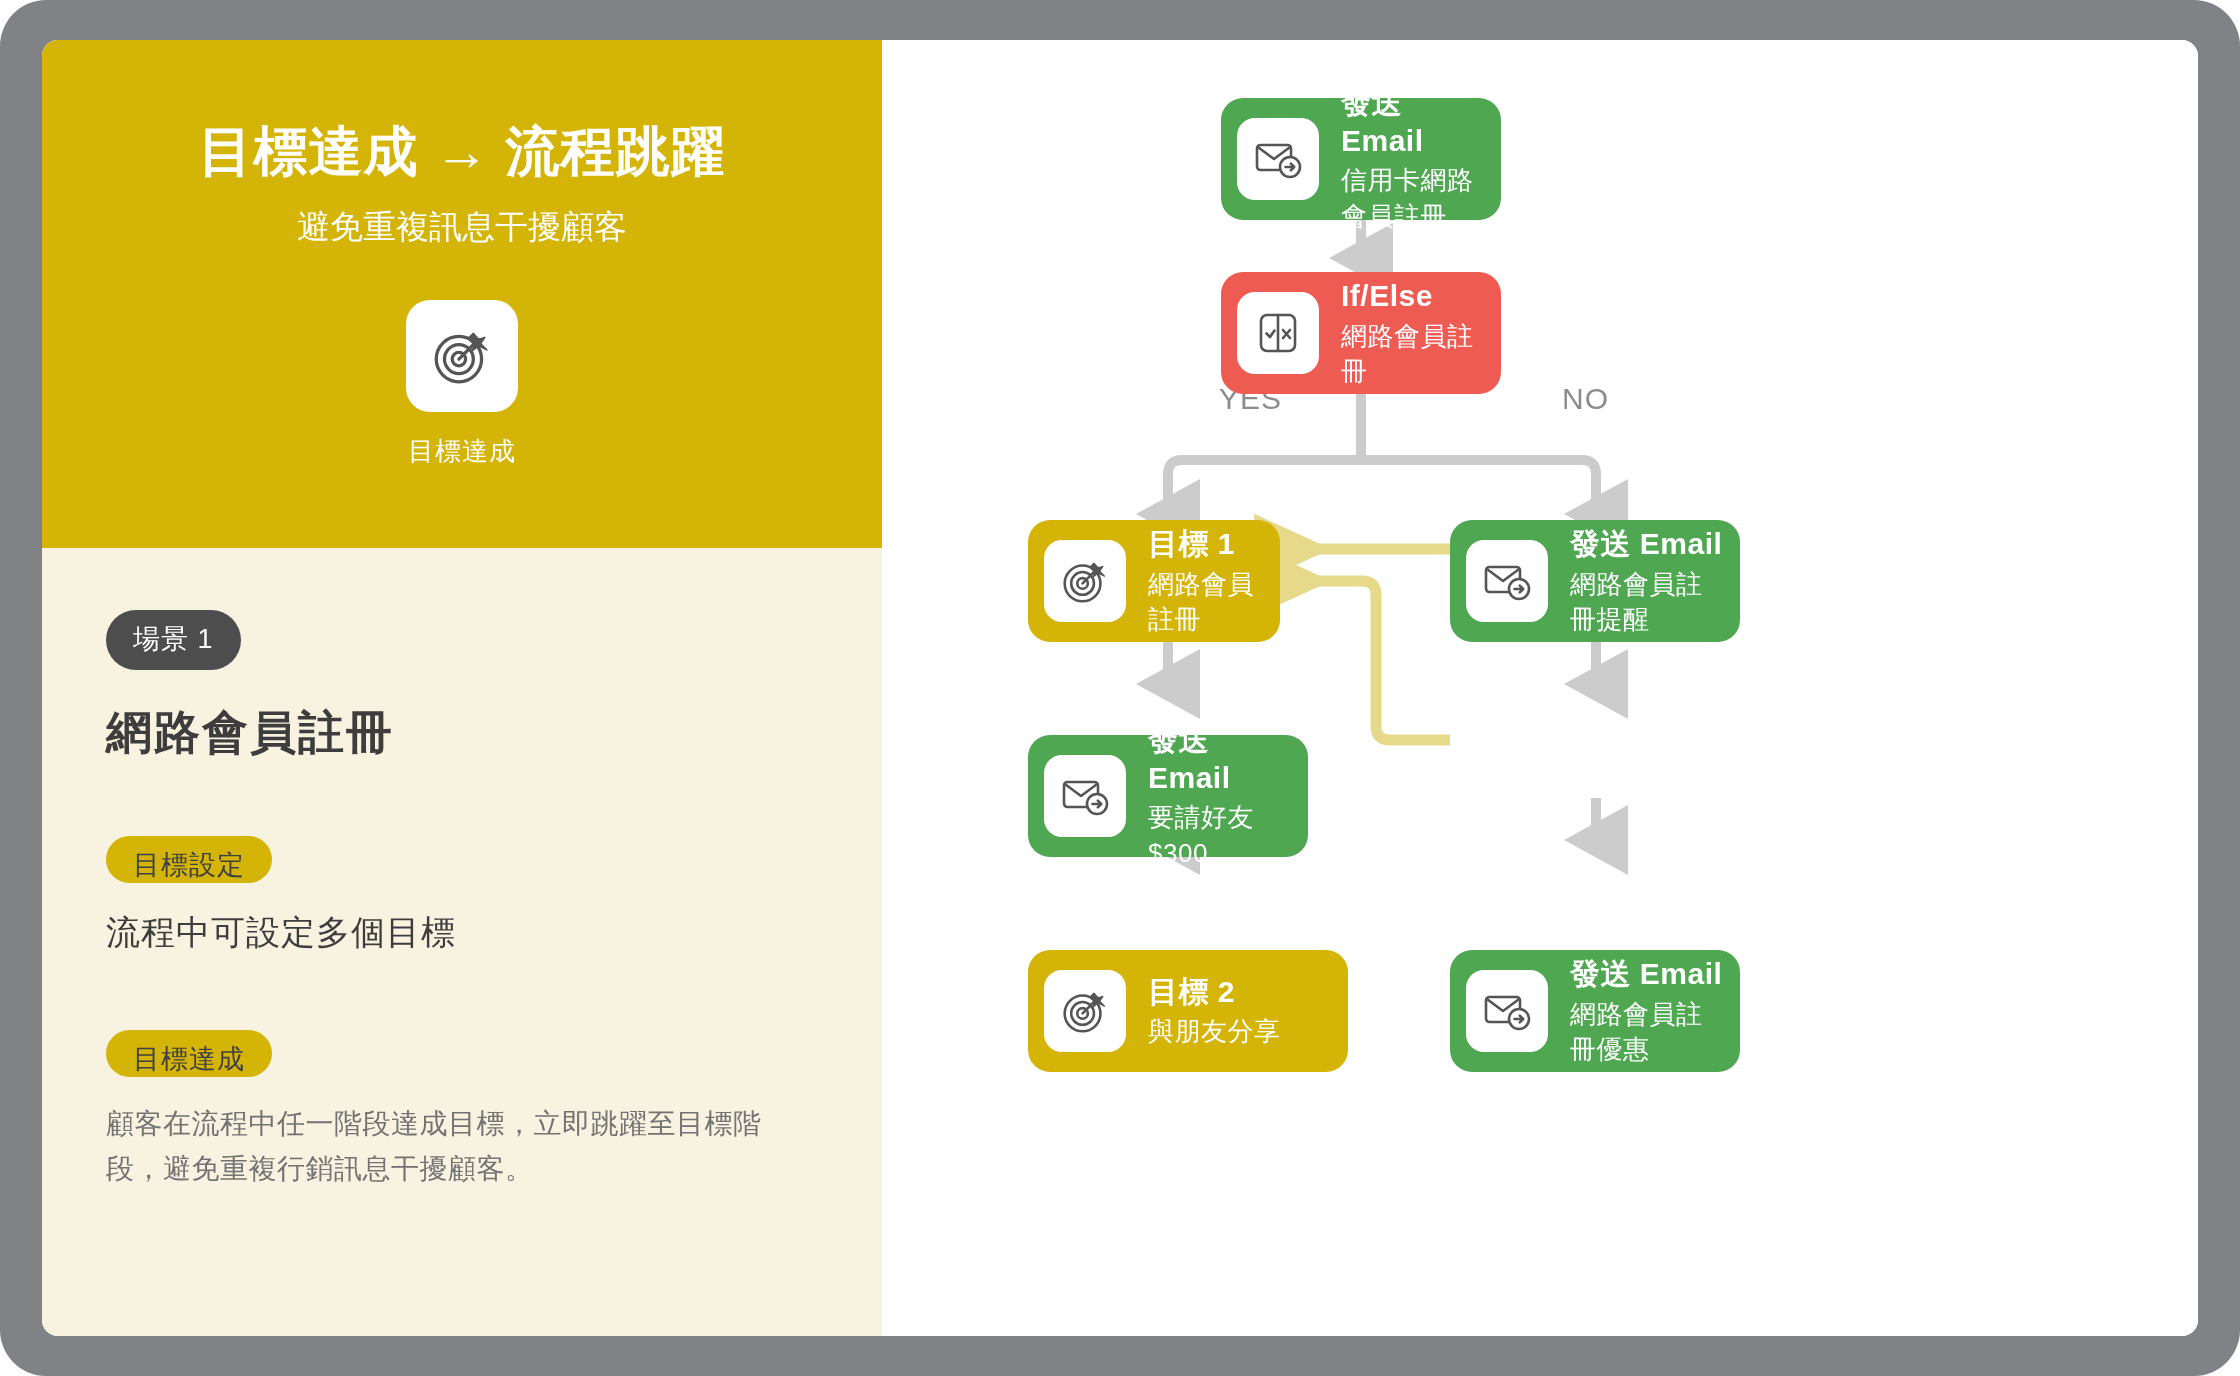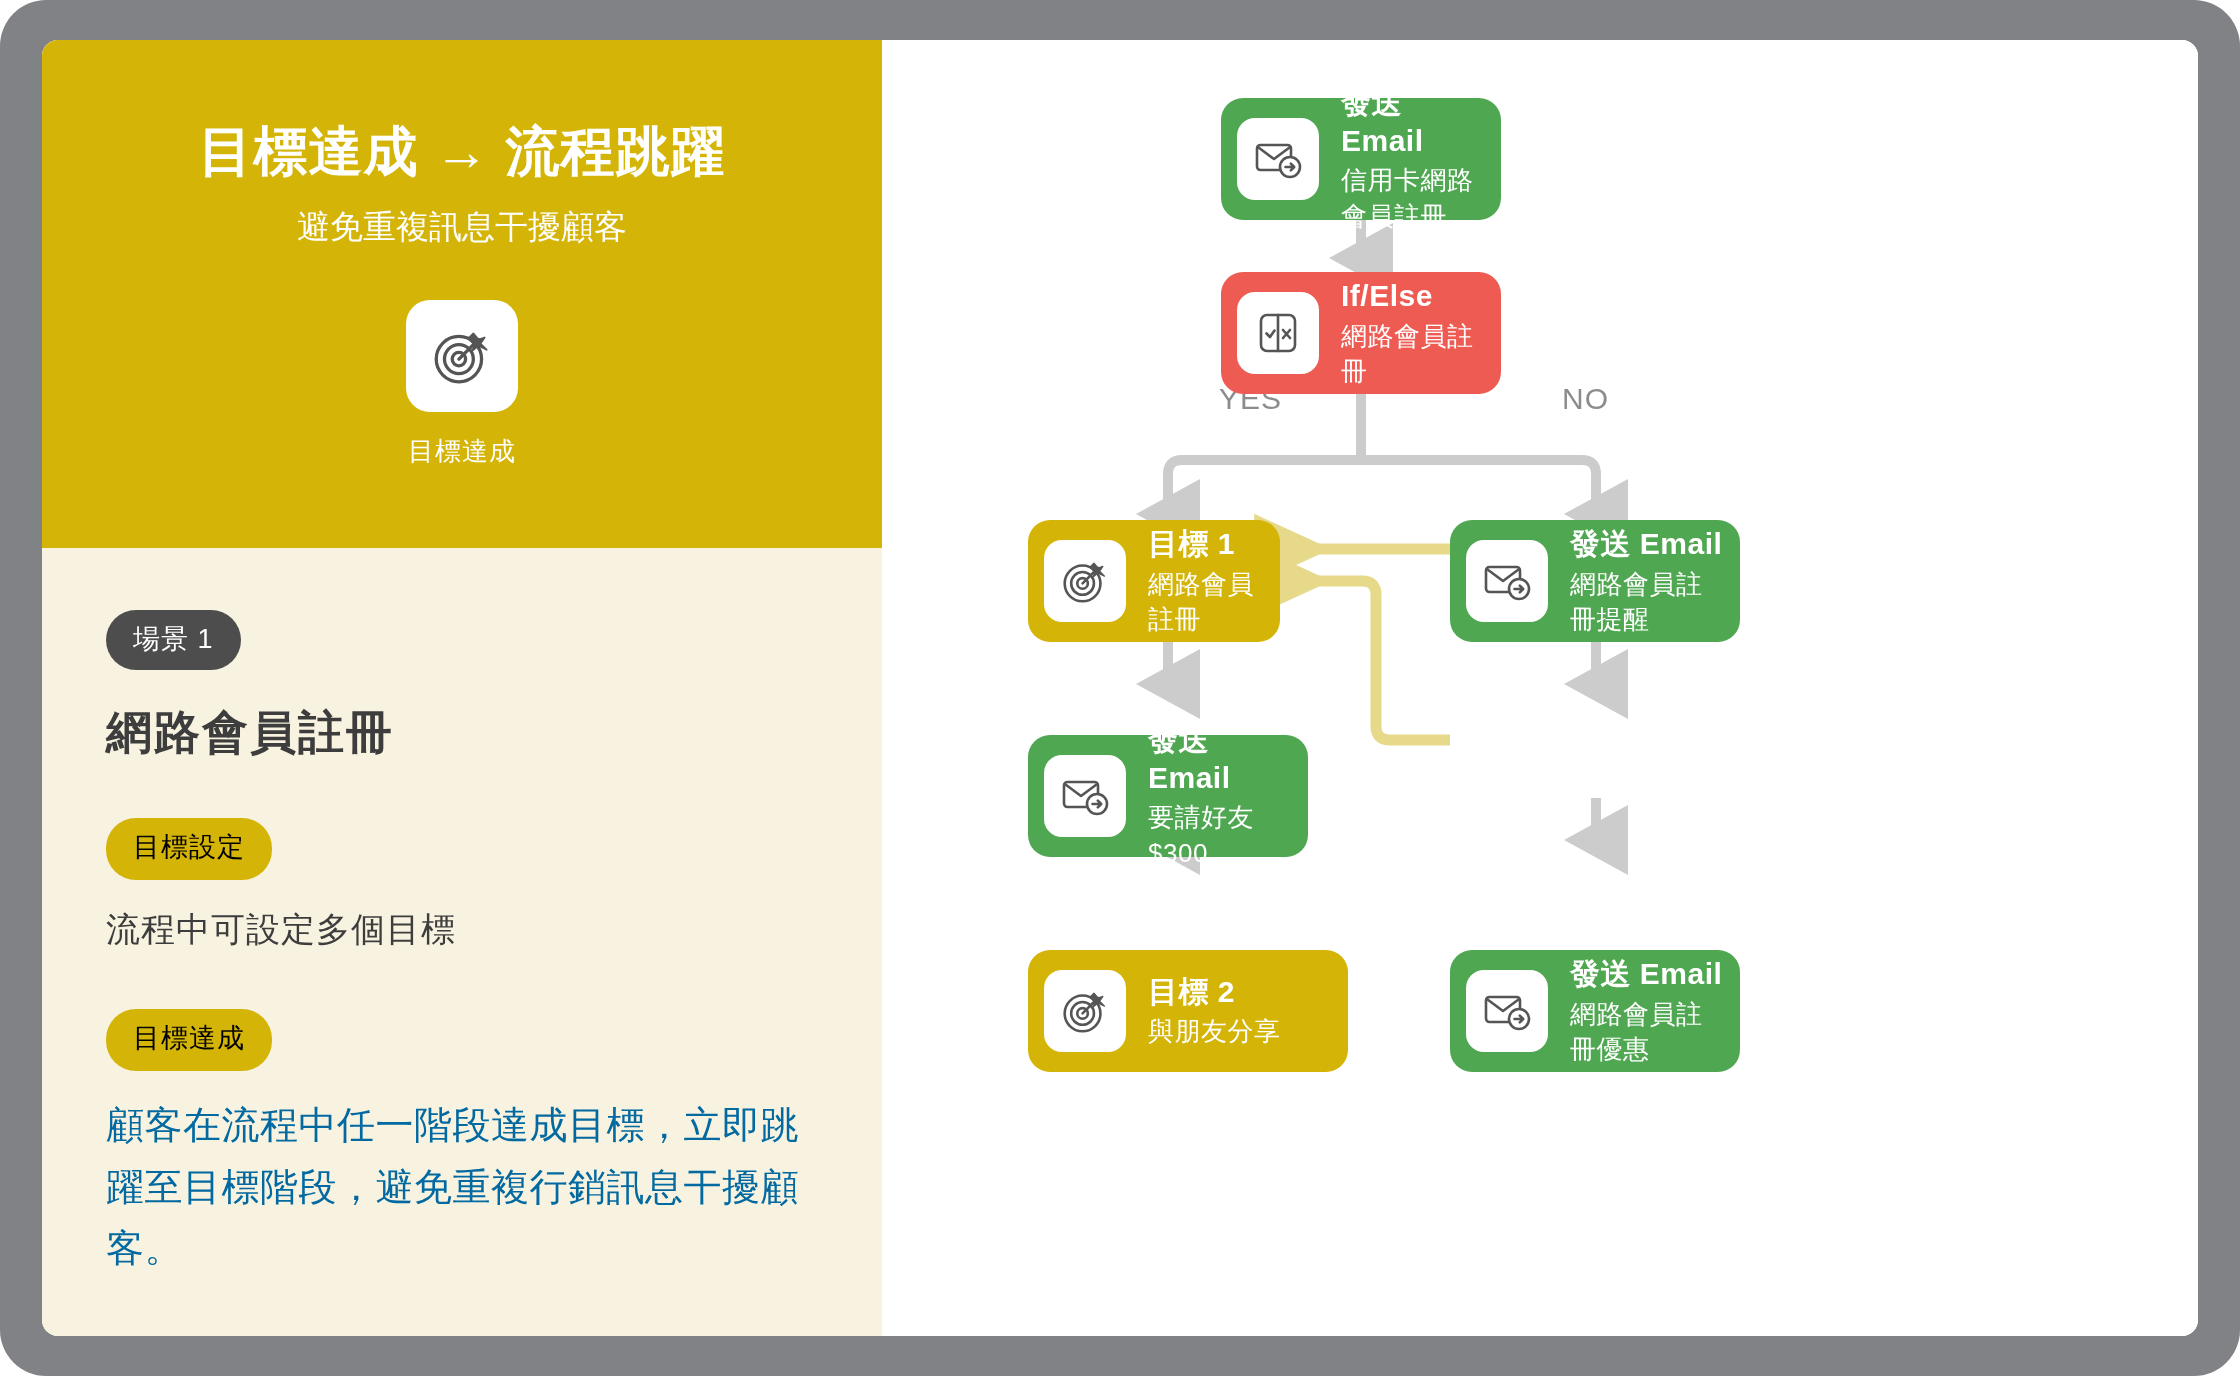--- a/index.html
+++ b/index.html
@@ -95,37 +95,37 @@
   .scene-title {
     color: #3d3d3d;
     font-size: 46px;
     font-weight: bold;
     margin-top: 32px;
     letter-spacing: 2px;
   }
   .tag {
     display: inline-block;
     background: #d4b406;
-    color: #000000;
+    color: #404040;
     font-size: 27px;
-    padding: 11px 27px 15px;
+    padding: 11px 27px 0;
     border-radius: 30px;
     letter-spacing: 1px;
-    margin-top: 54px;
+    margin-top: 72px;
   }
   .tag-text {
     color: #3d3d3d;
     font-size: 34px;
     margin-top: 24px;
     letter-spacing: 1px;
     line-height: 1.5;
   }
   .tag-para {
-    color: #0369a1;
-    font-size: 38px;
+    color: #737373;
+    font-size: 28px;
     margin-top: 24px;
     letter-spacing: 0.5px;
     line-height: 1.62;
     max-width: 700px;
   }
 
   
   .flow-panel {
     position: relative;
     flex: 1 1 auto;

